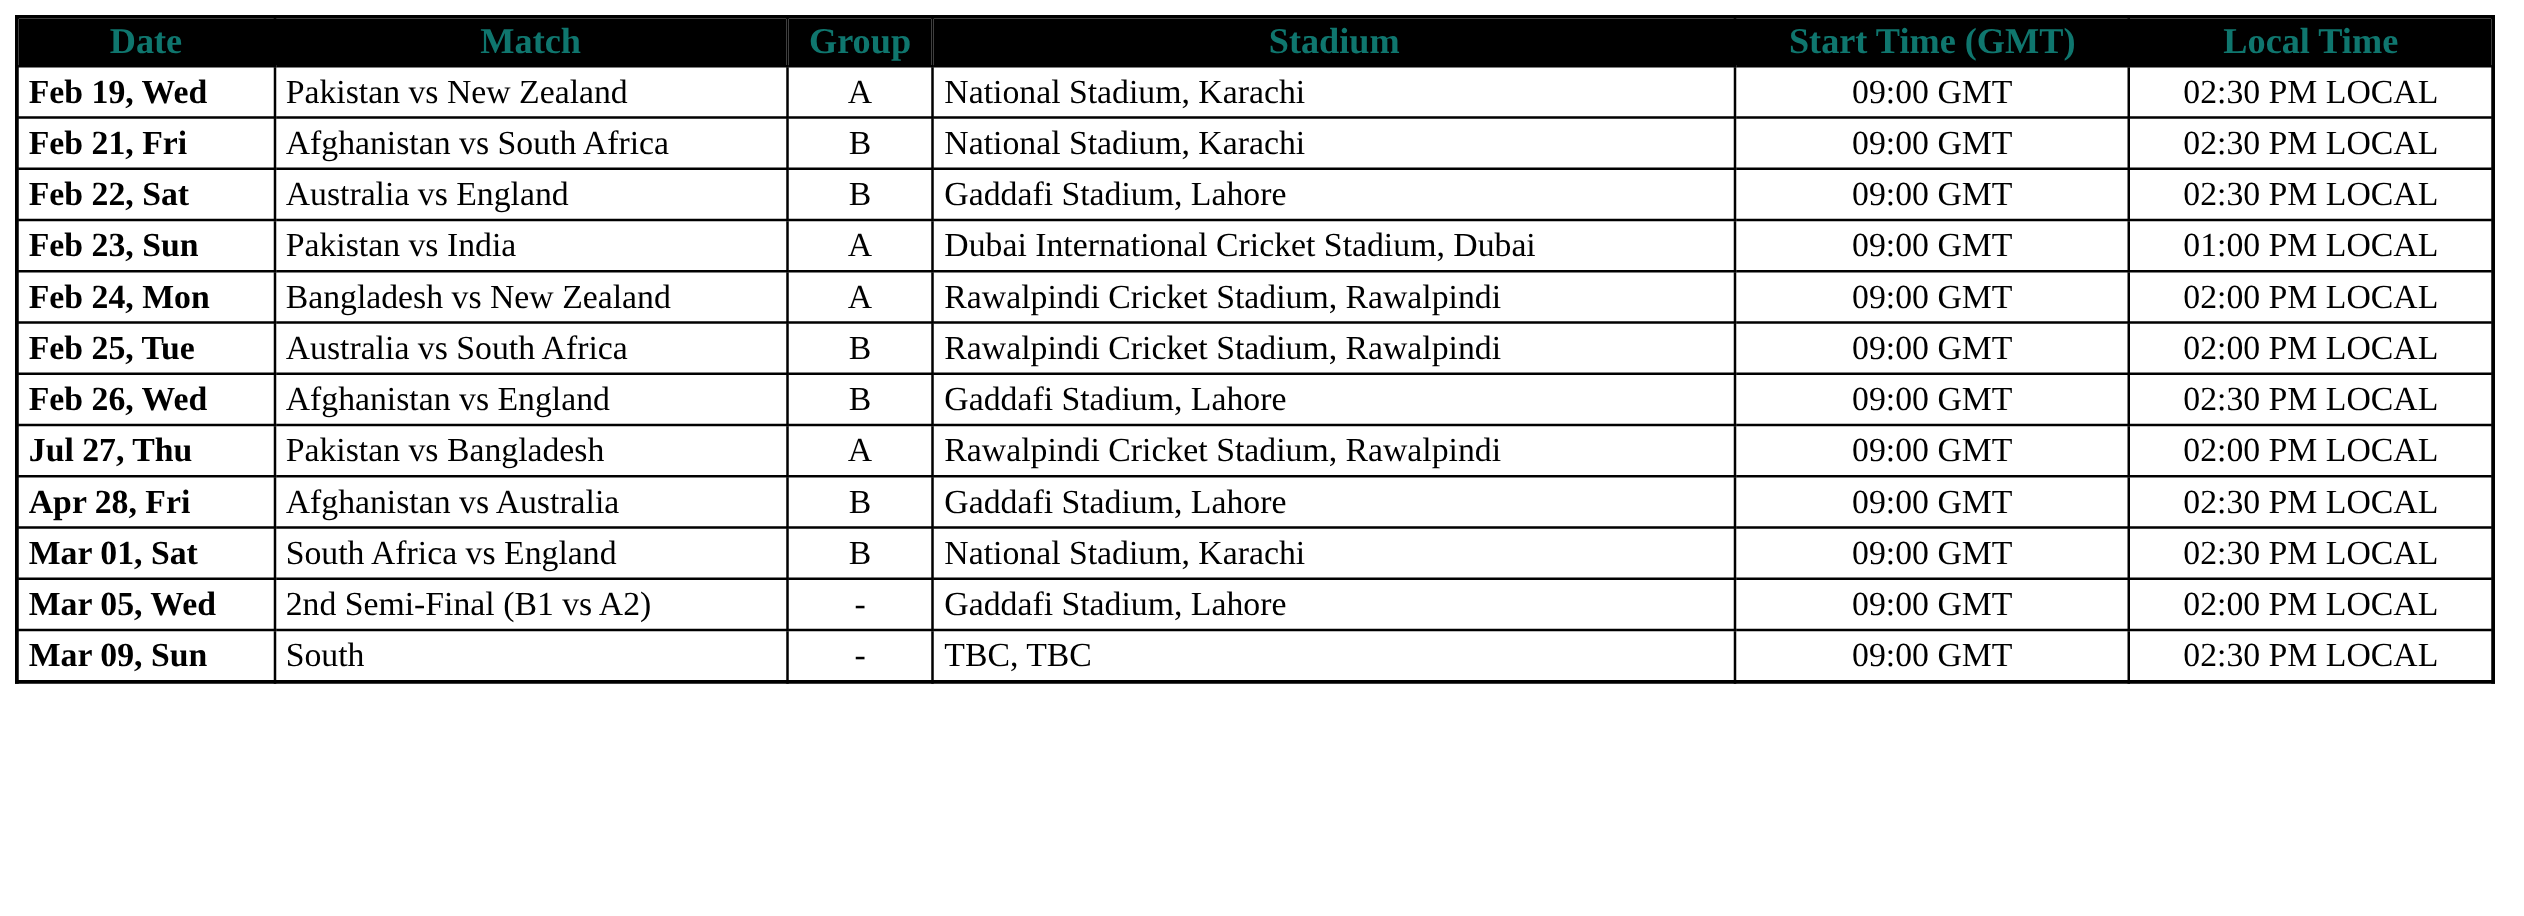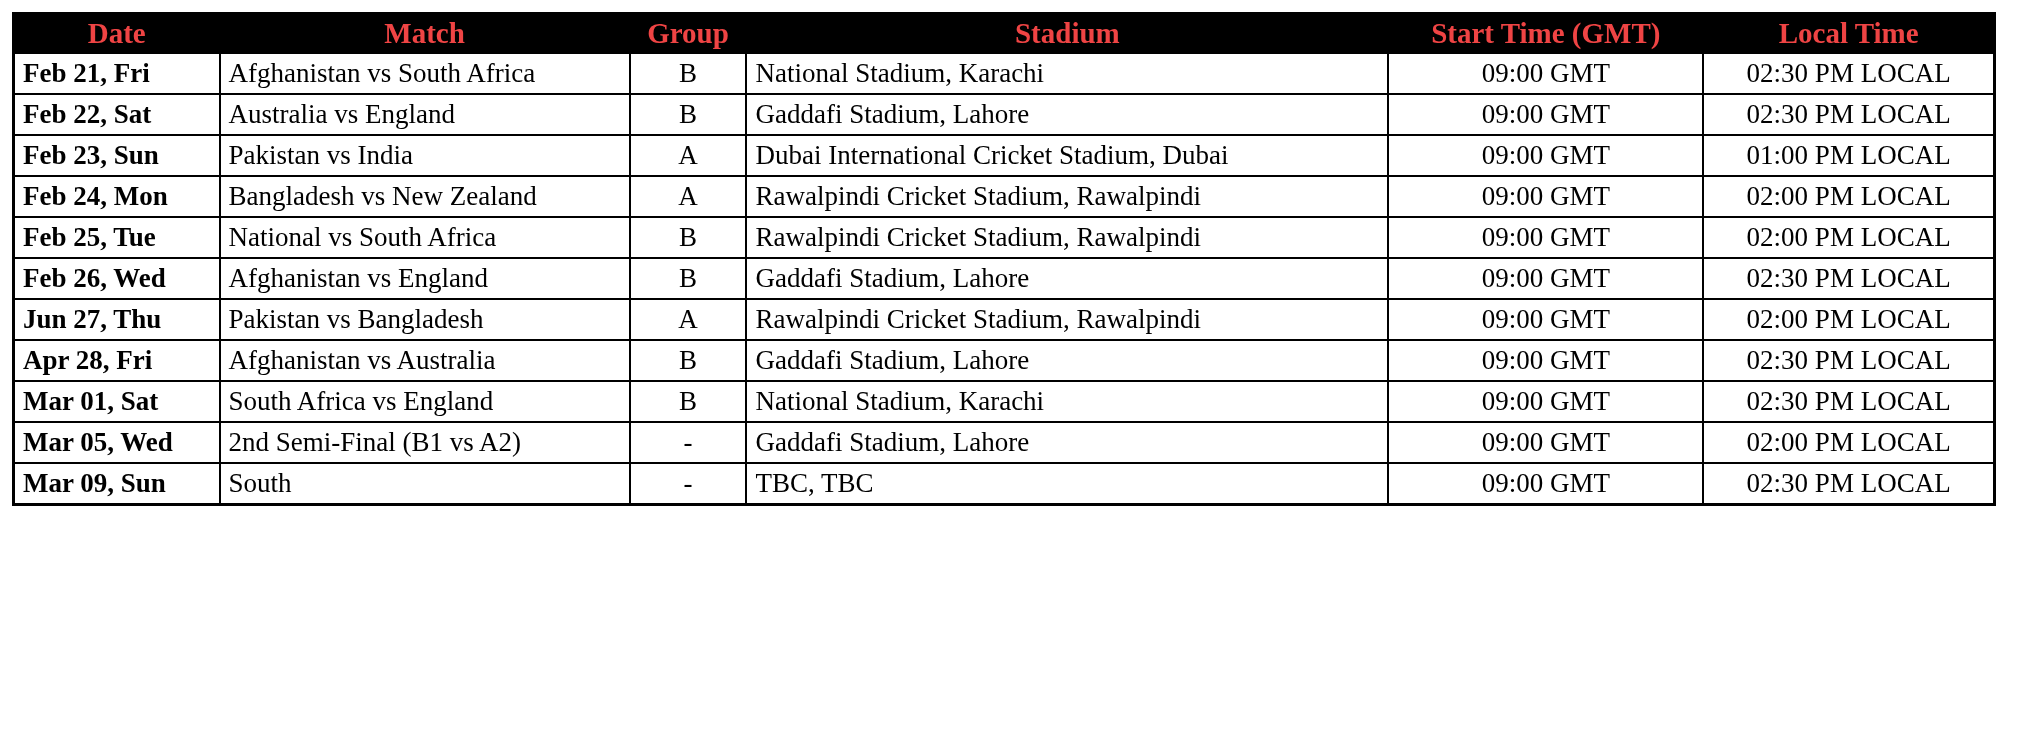--- a/index.html
+++ b/index.html
@@ -22,21 +22,21 @@
     border: 3px solid #000000;
   }
   table.schedule th,
   table.schedule td {
     border: 2px solid #000000;
     overflow: hidden;
     white-space: nowrap;
   }
   table.schedule th {
     background: #000000;
-    color: #ef4444;
+    color: #0f766e;
     font-weight: bold;
     font-size: 29px;
     height: 37px;
     text-align: center;
     padding: 2px 6px;
   }
   table.schedule td {
     background: #ffffff;
     color: #000000;
     font-size: 27px;
@@ -68,20 +68,28 @@
           <th>Date</th>
           <th>Match</th>
           <th>Group</th>
           <th>Stadium</th>
           <th>Start Time (GMT)</th>
           <th>Local Time</th>
         </tr>
     </thead>
     <tbody>
         <tr>
+          <td class="col-date">Feb 19, Wed</td>
+          <td class="col-match">Pakistan vs New Zealand</td>
+          <td class="col-group">A</td>
+          <td class="col-stadium">National Stadium, Karachi</td>
+          <td class="col-start">09:00 GMT</td>
+          <td class="col-local">02:30 PM LOCAL</td>
+        </tr>
+        <tr>
           <td class="col-date">Feb 21, Fri</td>
           <td class="col-match">Afghanistan vs South Africa</td>
           <td class="col-group">B</td>
           <td class="col-stadium">National Stadium, Karachi</td>
           <td class="col-start">09:00 GMT</td>
           <td class="col-local">02:30 PM LOCAL</td>
         </tr>
         <tr>
           <td class="col-date">Feb 22, Sat</td>
           <td class="col-match">Australia vs England</td>
@@ -101,36 +109,36 @@
         <tr>
           <td class="col-date">Feb 24, Mon</td>
           <td class="col-match">Bangladesh vs New Zealand</td>
           <td class="col-group">A</td>
           <td class="col-stadium">Rawalpindi Cricket Stadium, Rawalpindi</td>
           <td class="col-start">09:00 GMT</td>
           <td class="col-local">02:00 PM LOCAL</td>
         </tr>
         <tr>
           <td class="col-date">Feb 25, Tue</td>
-          <td class="col-match">National vs South Africa</td>
+          <td class="col-match">Australia vs South Africa</td>
           <td class="col-group">B</td>
           <td class="col-stadium">Rawalpindi Cricket Stadium, Rawalpindi</td>
           <td class="col-start">09:00 GMT</td>
           <td class="col-local">02:00 PM LOCAL</td>
         </tr>
         <tr>
           <td class="col-date">Feb 26, Wed</td>
           <td class="col-match">Afghanistan vs England</td>
           <td class="col-group">B</td>
           <td class="col-stadium">Gaddafi Stadium, Lahore</td>
           <td class="col-start">09:00 GMT</td>
           <td class="col-local">02:30 PM LOCAL</td>
         </tr>
         <tr>
-          <td class="col-date">Jun 27, Thu</td>
+          <td class="col-date">Jul 27, Thu</td>
           <td class="col-match">Pakistan vs Bangladesh</td>
           <td class="col-group">A</td>
           <td class="col-stadium">Rawalpindi Cricket Stadium, Rawalpindi</td>
           <td class="col-start">09:00 GMT</td>
           <td class="col-local">02:00 PM LOCAL</td>
         </tr>
         <tr>
           <td class="col-date">Apr 28, Fri</td>
           <td class="col-match">Afghanistan vs Australia</td>
           <td class="col-group">B</td>

